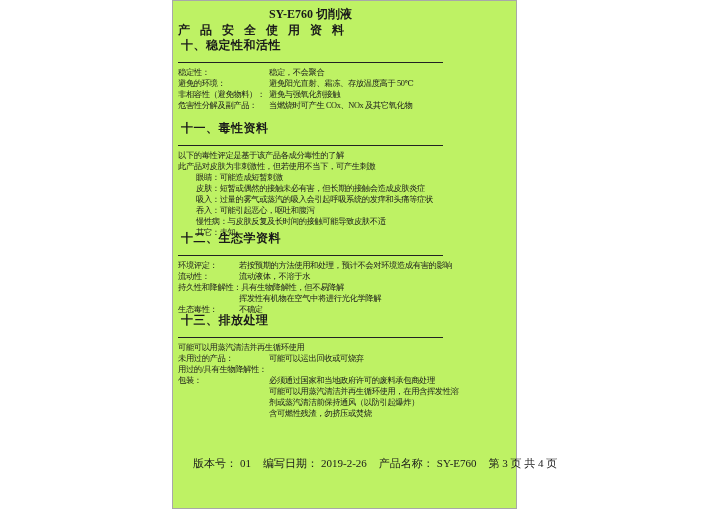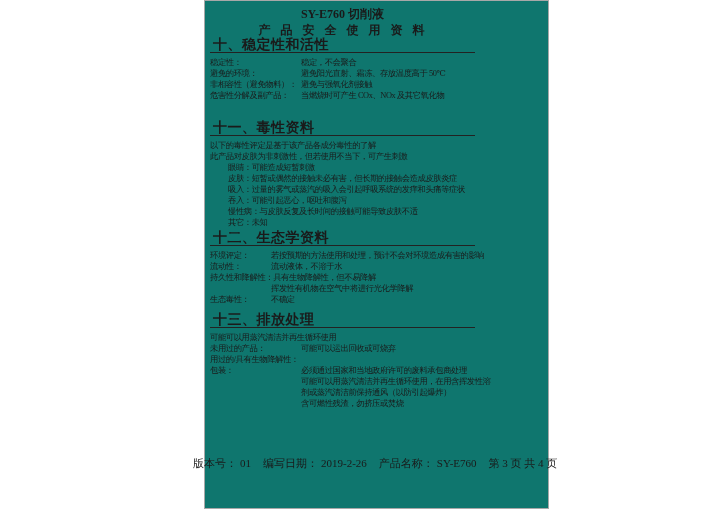--- a/index.html
+++ b/index.html
@@ -1,35 +1,35 @@
 <!DOCTYPE html>
 <html><head>
 <meta charset="utf-8">
 <style>
   html,body{margin:0;padding:0;}
   body{
     width:720px;height:509px;background:#ffffff;position:relative;overflow:hidden;
     font-family:"Liberation Serif","DejaVu Serif",serif;color:#1a1a1a;
   }
   .page{
-    position:absolute;left:204px;top:0;width:345px;height:509px;
-    border:1px solid #a8a8a8;box-sizing:border-box;background:#0f766e;
+    position:absolute;left:172px;top:0;width:345px;height:509px;
+    border:1px solid #a8a8a8;box-sizing:border-box;background:#bef264;
   }
   .doc-title{
     position:absolute;left:5px;top:5px;width:265px;text-align:center;
     font-size:12px;font-weight:bold;white-space:nowrap;
   }
   .doc-subtitle{
-    position:absolute;left:5px;top:21px;width:265px;text-align:center;
+    position:absolute;left:5px;top:21px;width:265px;
     font-size:12px;font-weight:bold;letter-spacing:2px;word-spacing:3px;white-space:nowrap;
   }
   .sec{position:absolute;left:5px;width:265px;}
   .sec-heading{
-    font-size:14px;font-weight:bold;line-height:12px;letter-spacing:0.5px;
-    padding:0 0 1px 3px;border-bottom:1px solid #222222;white-space:nowrap;
+    font-size:12px;font-weight:bold;line-height:12px;letter-spacing:0.5px;
+    padding:0 0 11px 3px;border-bottom:1px solid #222222;white-space:nowrap;
   }
   .rows{margin-top:4px;}
   .bodyline,.row{font-size:8.3px;line-height:11px;letter-spacing:-0.4px;white-space:nowrap;}
   .row{display:flex;align-items:flex-start;}
   .row .lbl{flex:0 0 auto;min-width:91px;}
   .row .lbl-n{flex:0 0 auto;min-width:61px;}
   .row .val{flex:0 0 auto;}
   .indent{padding-left:18px;}
   .sec-stability{top:38px;}
   .sec-toxicity{top:121px;}

